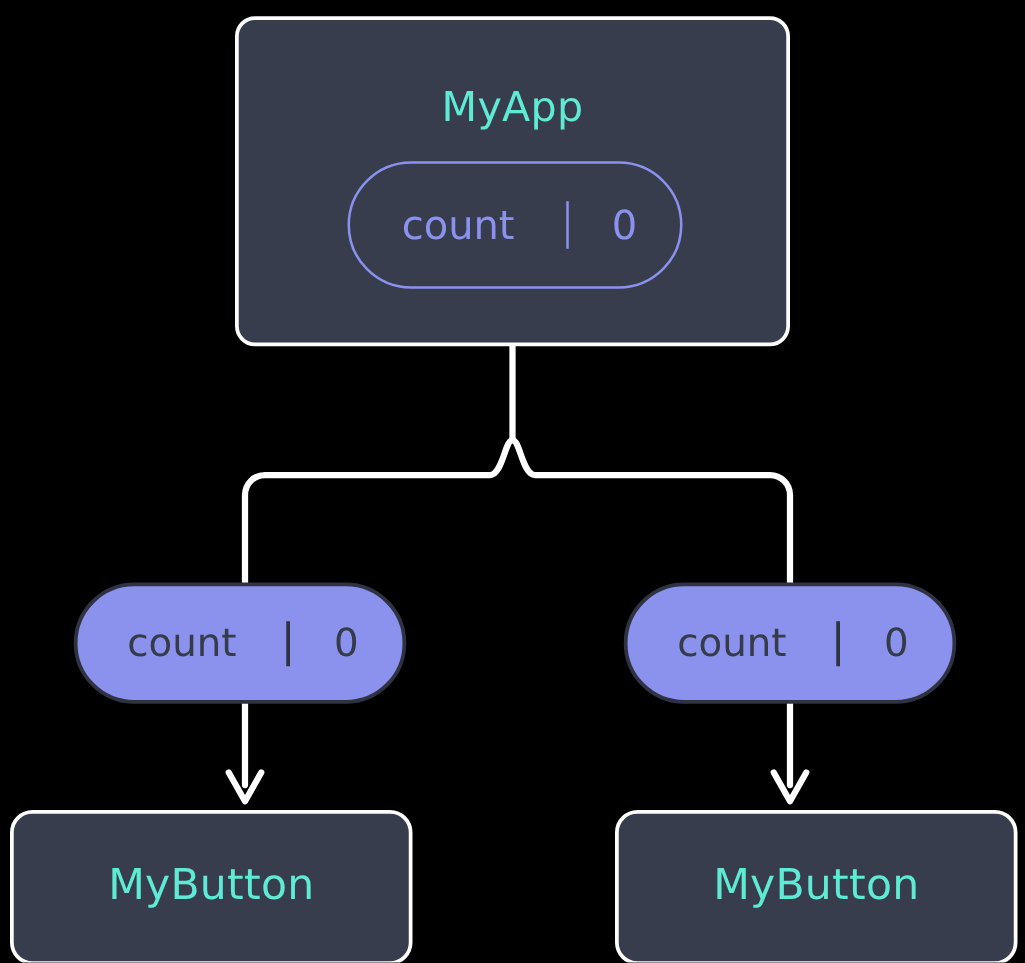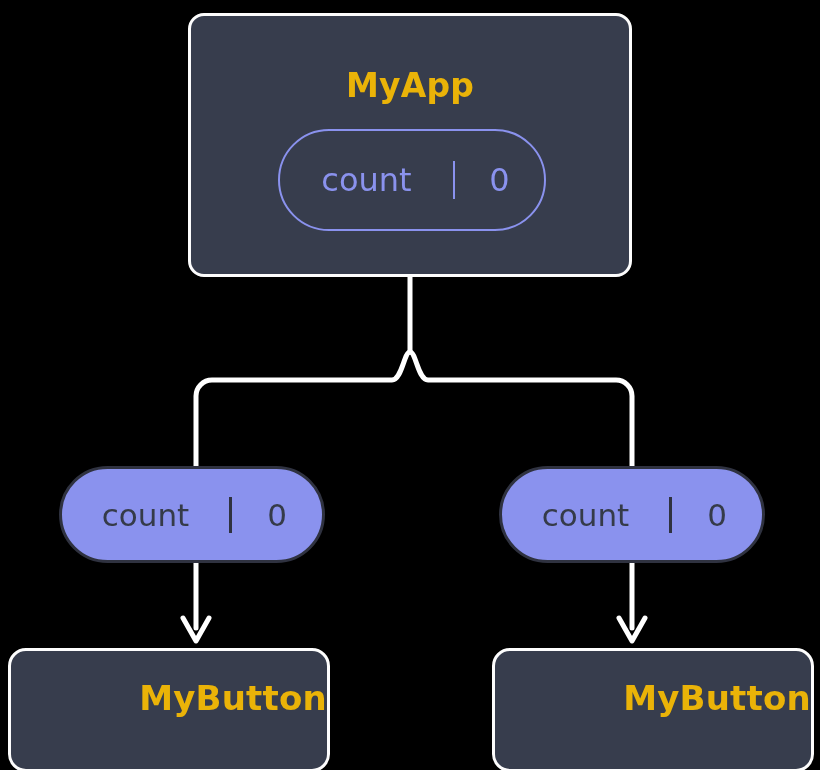--- a/index.html
+++ b/index.html
@@ -36,22 +36,22 @@
     background: #373d4d;
     border: 3px solid #fdfdfd;
     border-radius: 16px;
     z-index: 2;
   }
   .comp-title {
     position: absolute;
     left: 0;
     right: 0;
     text-align: center;
-    color: #eab308;
-    font-weight: 700;
+    color: #5eead4;
+    font-weight: 400;
     letter-spacing: 0.2px;
     white-space: nowrap;
   }
 
   #box-myapp {
     left: 188px;
     top: 13px;
     width: 444px;
     height: 264px;
   }
@@ -62,23 +62,22 @@
 
   .box-mybutton {
     top: 648px;
     width: 322px;
     height: 124px;
     border-radius: 18px;
   }
   #box-mybutton-left  { left: 8px; }
   #box-mybutton-right { left: 492px; }
   .box-mybutton .comp-title {
-    top: 27px;
+    top: 37px;
     font-size: 34px;
-    text-align: right;
   }
 
   
   .pill {
     position: absolute;
     box-sizing: border-box;
     display: flex;
     align-items: center;
     z-index: 3;
   }

